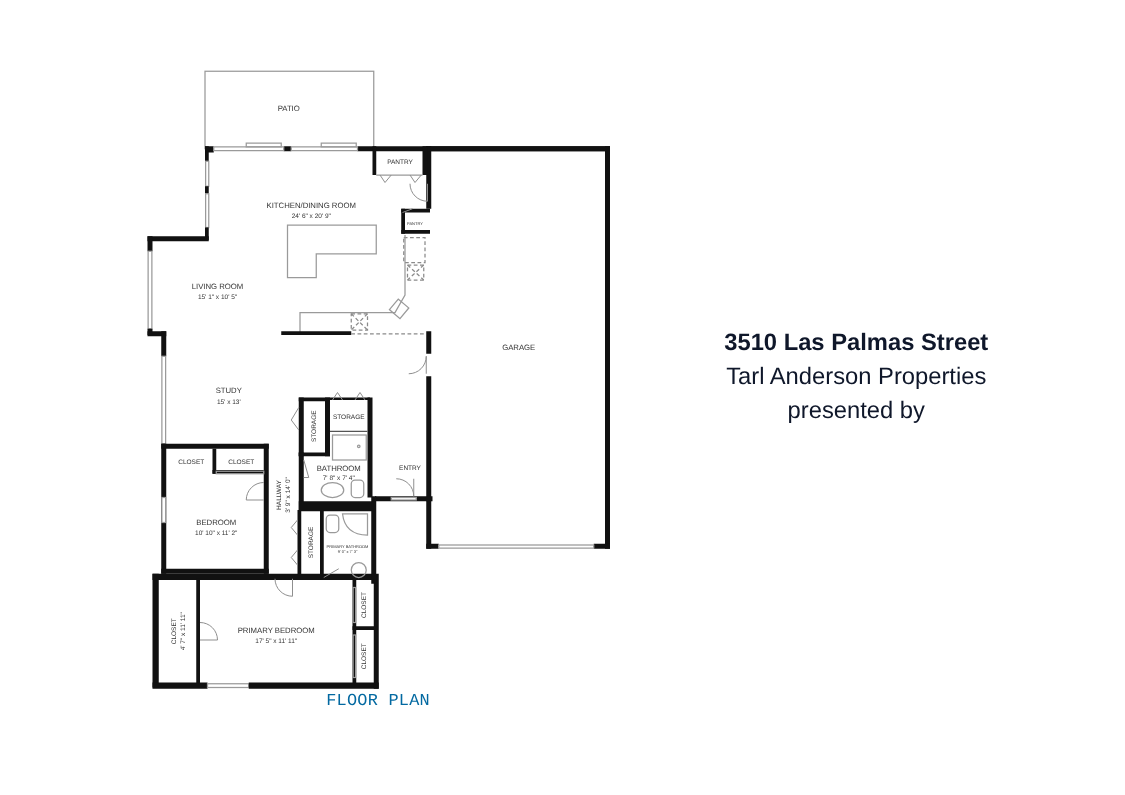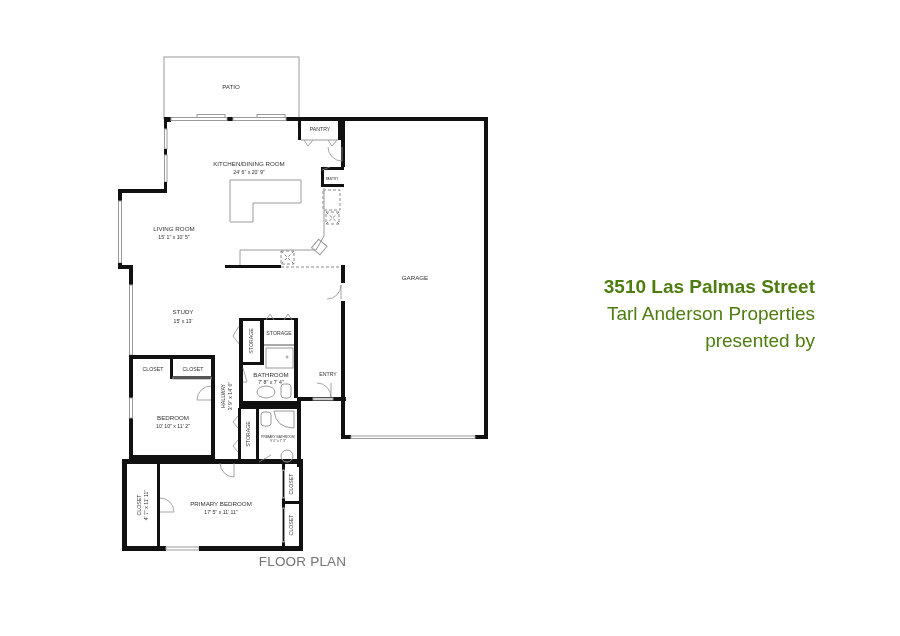--- a/index.html
+++ b/index.html
@@ -8,23 +8,23 @@
   .wall { fill: #111111; }
   .thin { fill: none; stroke: #9a9a9a; stroke-width: 1; }
   .thin-dark { fill: none; stroke: #555555; stroke-width: 1; }
   .dash { fill: none; stroke: #8a8a8a; stroke-width: 1; stroke-dasharray: 3 2; }
   .win { fill: #ffffff; stroke: #9a9a9a; stroke-width: 1; }
   .door { fill: none; stroke: #8f8f8f; stroke-width: 0.8; }
   .lbl { font-family: "Liberation Sans", sans-serif; fill: #333333; text-anchor: middle; }
   .lbl-md { font-size: 6.2px; }
   .lbl-sm { font-size: 5.2px; }
   .lbl-xs { font-size: 3.2px; }
-  .caption { position: absolute; font-family: Liberation Sans, sans-serif; color: #737373; }
+  .caption { position: absolute; font-family: Liberation Mono, monospace; color: #0369a1; }
   #floor-plan-caption { left: 240px; top: 554px; width: 125px; text-align: center; font-size: 13.5px; letter-spacing: 0.2px; }
-  #title-block { position: absolute; left: 555px; top: 262px; width: 260px; text-align: right; color: #4d7c0f; margin-top: 12px; }
+  #title-block { position: absolute; left: 555px; top: 262px; width: 260px; text-align: center; color: #0f172a; }
   #title-block .address { font-size: 19px; font-weight: bold; line-height: 26px; }
   #title-block .line { font-size: 19px; line-height: 27px; }
 </style>
 </head>
 <body>
 
 <svg id="plan" viewBox="0 0 900 636" xmlns="http://www.w3.org/2000/svg">
 
   <g>
     <rect class="thin" x="164" y="57" width="135" height="62"></rect>

